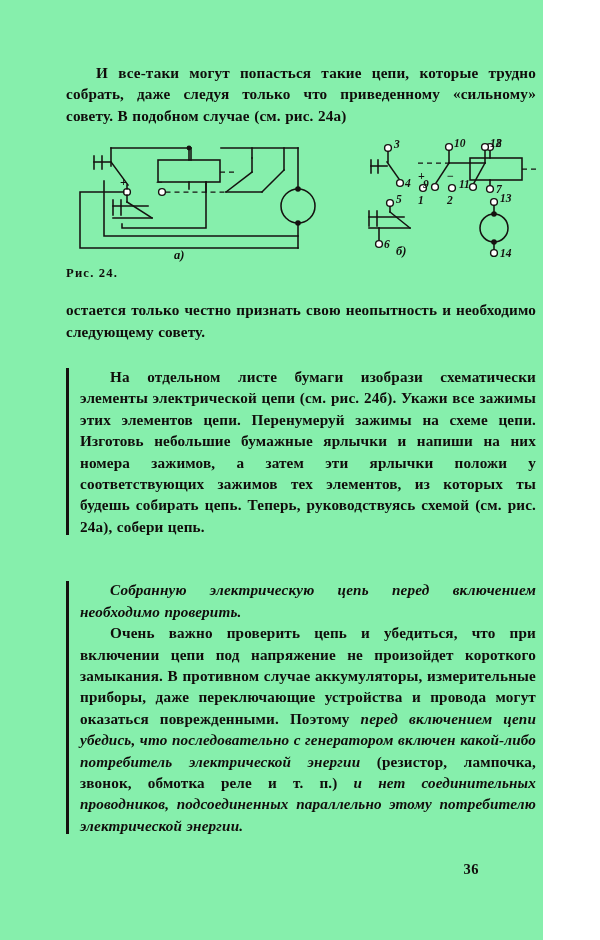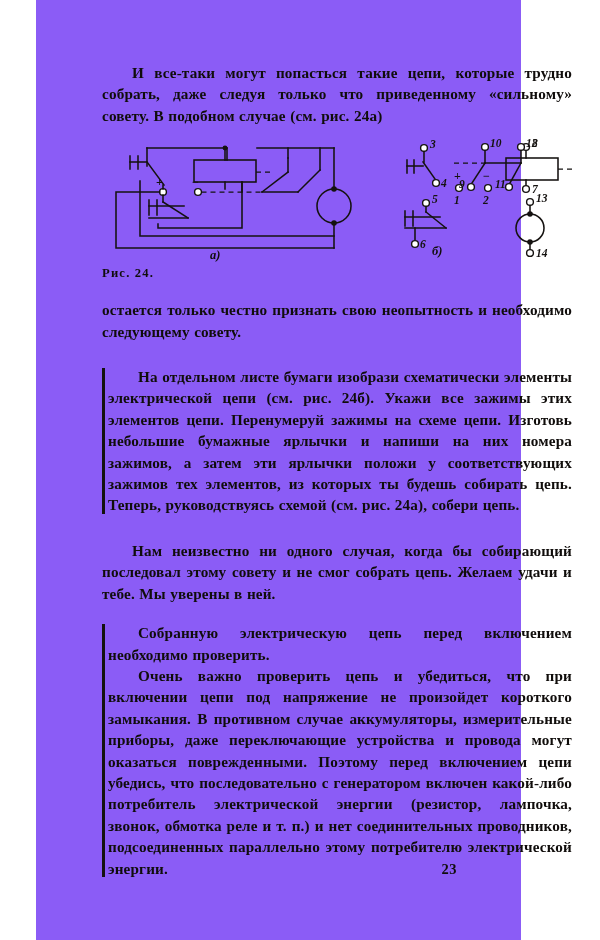--- a/index.html
+++ b/index.html
@@ -10,24 +10,23 @@
   body {
     width: 600px;
     height: 940px;
     font-family: "Liberation Serif", "DejaVu Serif", serif;
     color: #100d0b;
     position: relative;
     overflow: hidden;
   }
   .page {
     position: relative;
-    width: 485px;
+    width: 543px;
     height: 940px;
-    background: #8b5cf6;
-    margin-left: 36px;
+    background: #86efac;
   }
   .content {
     position: absolute;
     left: 66px;
     top: 62px;
     width: 470px;
   }
 
   
   p.para {
@@ -35,25 +34,25 @@
     font-size: 15.2px;
     line-height: 21.4px;
     text-align: justify;
     text-justify: inter-word;
     letter-spacing: 0.15px;
     word-spacing: 0.5px;
     font-weight: 600;
     -webkit-font-smoothing: none;
   }
   p.para.indent { text-indent: 30px; }
-  .it { }
+  .it { font-style: italic; }
 
   .marked {
     position: relative;
-    padding-left: 6px;
+    padding-left: 14px;
   }
   .marked::before {
     content: "";
     position: absolute;
     left: 0;
     top: 2px;
     bottom: 2px;
     width: 2.6px;
     background: #14110f;
   }
@@ -259,27 +258,26 @@
     <p class="para">остается только честно признать свою неопытность и необходимо следующему совету.</p>
 
     <div class="gap-lg"></div>
 
     <div class="marked">
       <p class="para indent">На отдельном листе бумаги изобрази схематически элементы электрической цепи (см. рис. 24б). Укажи все зажимы этих элементов цепи. Перенумеруй зажимы на схеме цепи. Изготовь небольшие бумажные ярлычки и напиши на них номера зажимов, а затем эти ярлычки положи у соответствующих зажимов тех элементов, из которых ты будешь собирать цепь. Теперь, руководствуясь схемой (см. рис. 24а), собери цепь.</p>
     </div>
 
     <div class="gap-lg"></div>
 
-    <p class="para indent">Нам неизвестно ни одного случая, когда бы собирающий последовал этому совету и не смог собрать цепь. Желаем удачи и тебе. Мы уверены в ней.</p>
 
     <div class="gap-md"></div>
 
     <div class="marked">
       <p class="para indent it">Собранную электрическую цепь перед включением необходимо проверить.</p>
 
       <p class="para indent"><span>Очень важно проверить цепь и убедиться, что при включении цепи под напряжение не произойдет короткого замыкания. В противном случае аккумуляторы, измерительные приборы, даже переключающие устройства и провода могут оказаться поврежденными. Поэтому </span><span class="it">перед включением цепи убедись, что последовательно с генератором включен какой-либо потребитель электрической энергии</span><span> (резистор, лампочка, звонок, обмотка реле и т. п.) </span><span class="it">и нет соединительных проводников, подсоединенных параллельно этому потребителю электрической энергии.</span></p>
     </div>
 
   </div>
 
-  <div class="folio">23</div>
+  <div class="folio">36</div>
 
 </div>
 
 </body></html>

